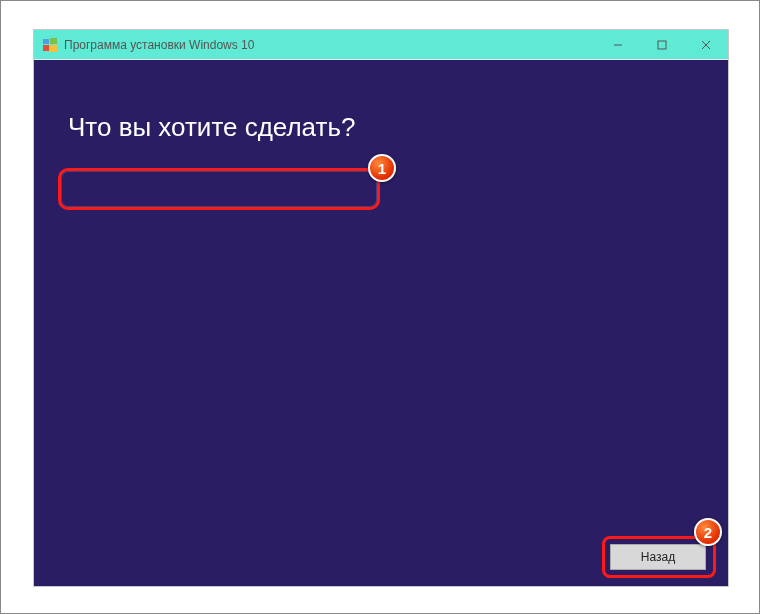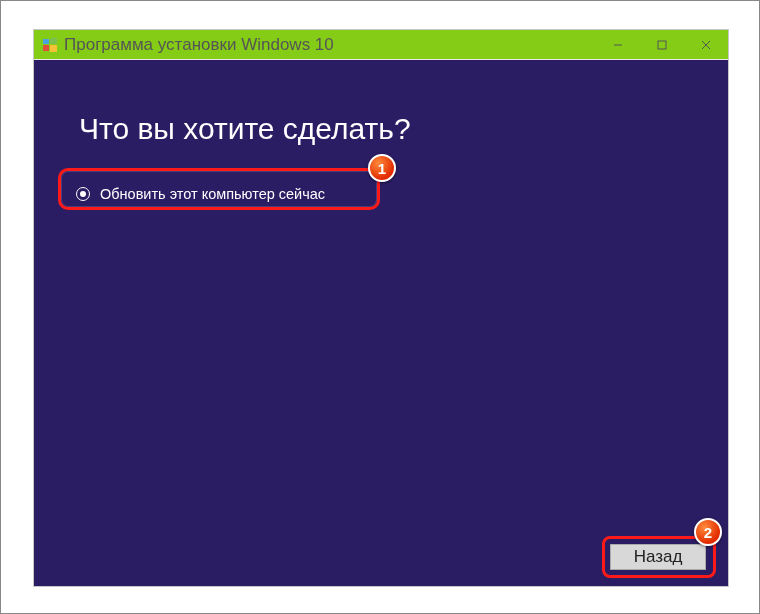--- a/index.html
+++ b/index.html
@@ -24,27 +24,27 @@
     left: 32px;
     width: 696px;
     height: 558px;
     background: #fff;
     border: 1px solid #c8c8c8;
     display: flex;
     flex-direction: column;
   }
   .titlebar {
     height: 30px;
-    background: #84cc16;
+    background: #5eead4;
     border-bottom: 1px solid #e8e8e8;
     display: flex;
     align-items: center;
     padding-left: 8px;
     color: #555;
-    font-size: 17px;
+    font-size: 12px;
   }
   .titlebar .app-icon {
     width: 16px; height: 16px;
     margin-right: 6px;
     display: inline-flex;
     align-items: center;
     justify-content: center;
   }
   .titlebar .spacer { flex: 1; }
   .titlebar .winbtn {
@@ -57,22 +57,22 @@
   }
   .content {
     flex: 1;
     background: #2b1d63;
     position: relative;
     color: #fff;
   }
   .heading {
     position: absolute;
     top: 52px;
-    left: 45px;
-    font-size: 30px;
+    left: 34px;
+    font-size: 26px;
     font-weight: 300;
     color: #fff;
   }
   .options {
     position: absolute;
     top: 118px;
     left: 34px;
     right: 20px;
   }
   .radio-row {
@@ -120,21 +120,21 @@
     justify-content: flex-end;
     padding-right: 22px;
     gap: 8px;
   }
   .btn {
     width: 96px;
     height: 26px;
     background: #d8d8d8;
     border: 1px solid #aaa;
     color: #222;
-    font-size: 17px;
+    font-size: 12px;
     display: flex;
     align-items: center;
     justify-content: center;
     cursor: pointer;
   }
   .highlight-2 {
     position: absolute;
     bottom: 8px;
     right: 12px;
     width: 114px;
@@ -192,26 +192,20 @@
           <line x1="1" y1="1" x2="9" y2="9" stroke="#555" stroke-width="1"></line>
           <line x1="9" y1="1" x2="1" y2="9" stroke="#555" stroke-width="1"></line>
         </svg>
       </div>
     </div>
 
     <div class="content">
       <div class="heading">Что вы хотите сделать?</div>
 
       <div class="options">
-        <div class="radio-row">
-          <span class="radio-outer">
-            <span class="radio-inner"></span>
-          </span>
-          <span>Обновить этот компьютер сейчас</span>
-        </div>
       </div>
 
       <div class="highlight-1"></div>
       <div class="badge badge-1">1</div>
 
       <div class="footer">
         <div class="btn">Назад</div>
       </div>
 
       <div class="highlight-2"></div>

